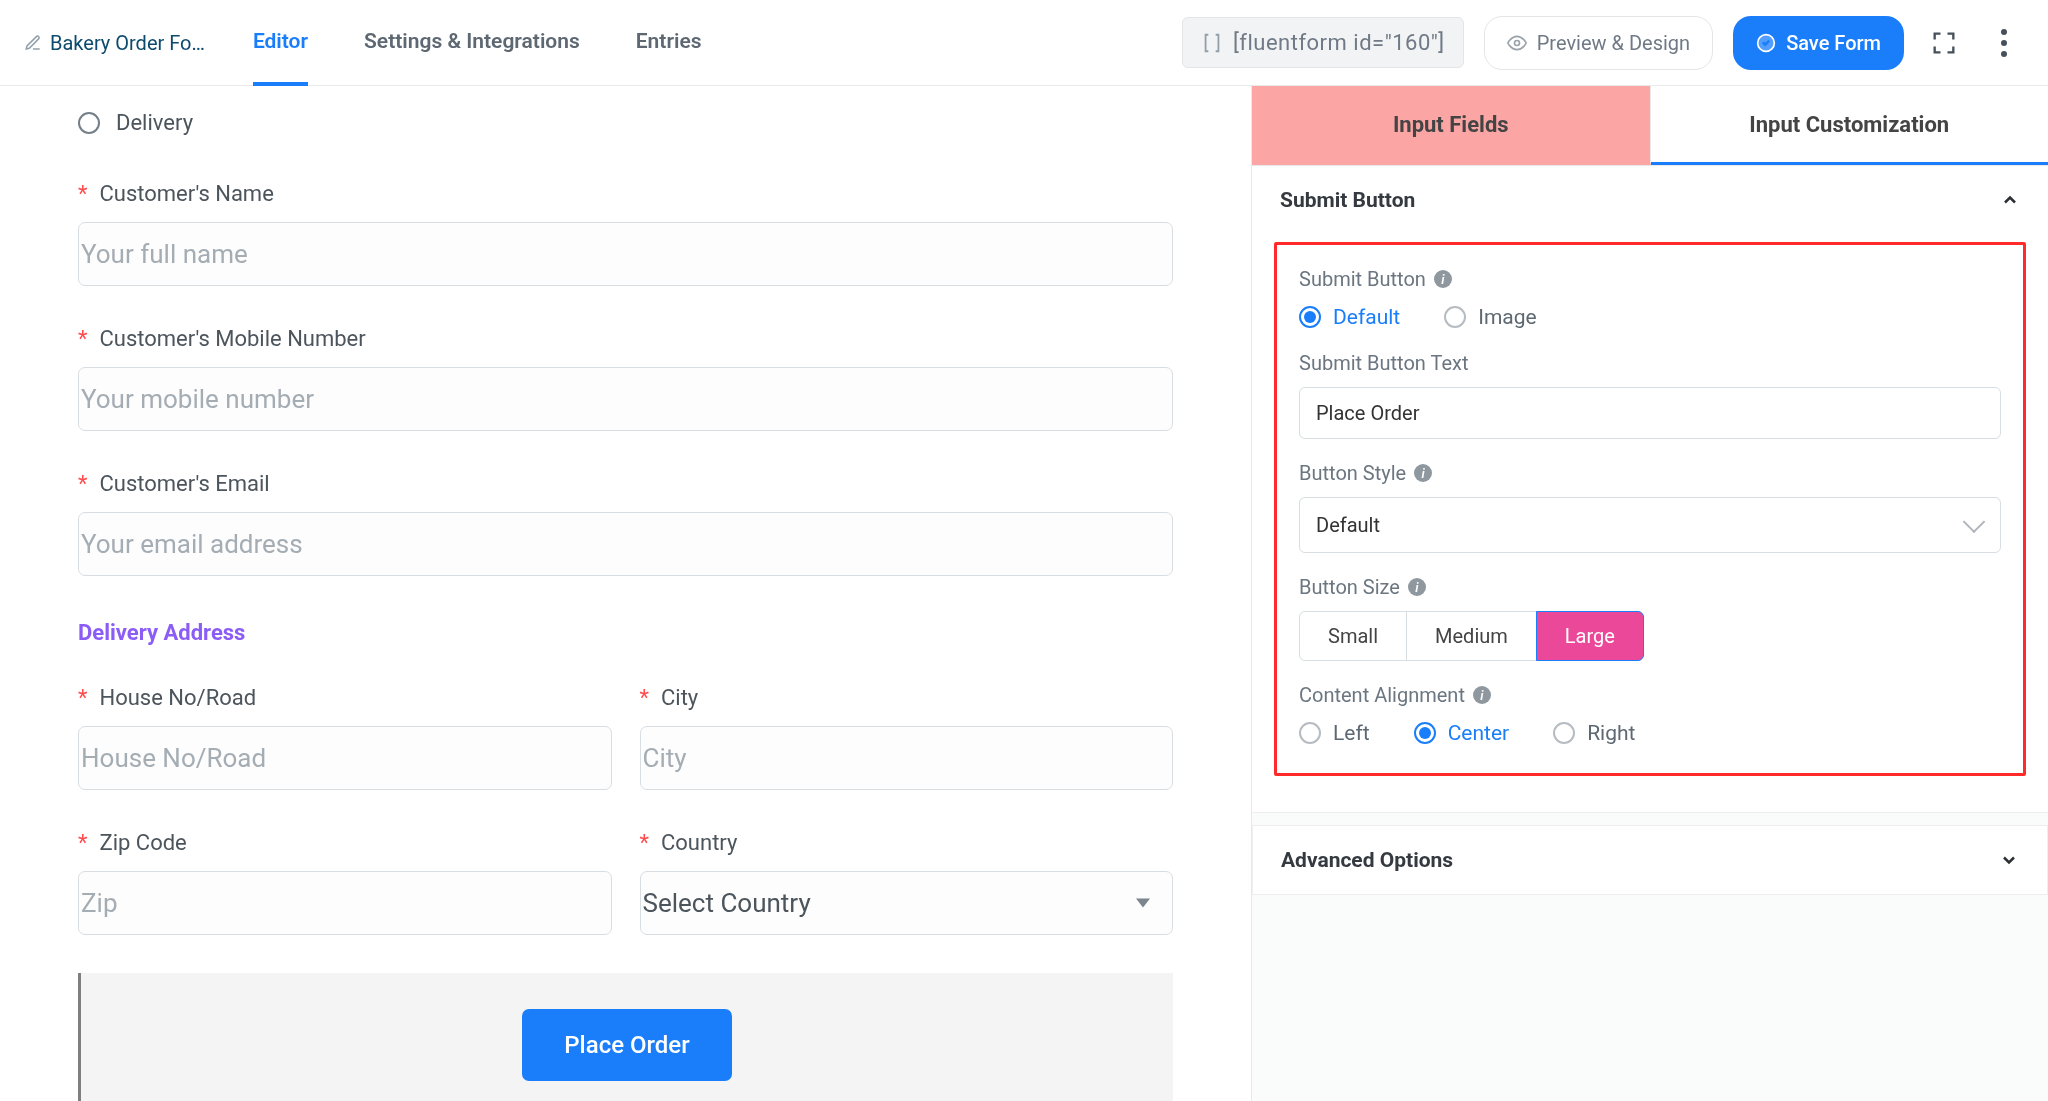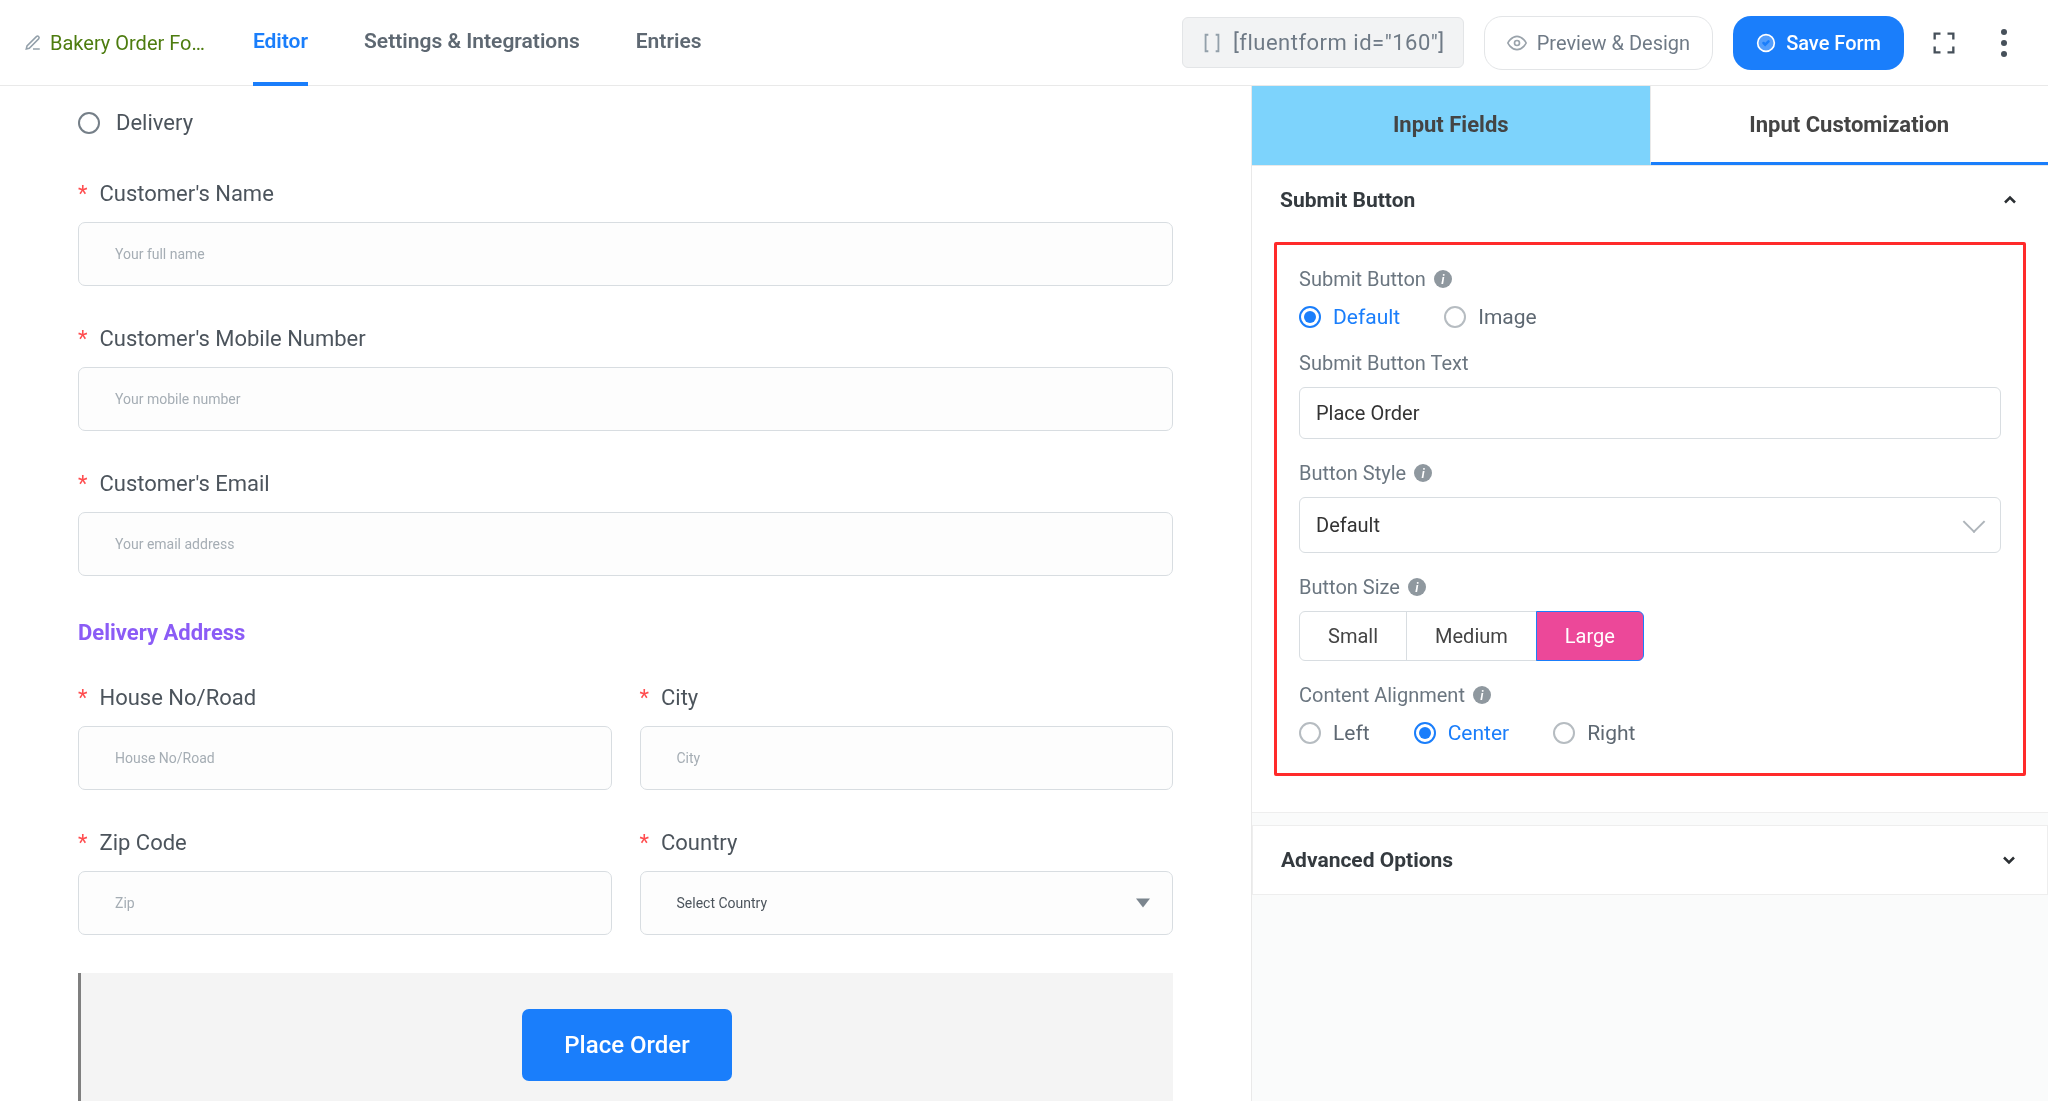--- a/index.html
+++ b/index.html
@@ -4,21 +4,21 @@
 <style>
   * { box-sizing: border-box; margin: 0; padding: 0; font-family: -apple-system, BlinkMacSystemFont, "Segoe UI", Roboto, "Helvetica Neue", Arial, sans-serif; }
   body { background: #fff; width:2048px; height:1101px; overflow:hidden; transform-origin:0 0; }
   
 
   .wrap { width:2048px; height:1101px; }
 
   
   .topbar { height:86px; border-bottom:1px solid #e9e9e9; display:flex; align-items:center; padding:0 24px; }
   .tb-left { display:flex; align-items:center; gap:48px; flex:1; }
-  .form-title { display:flex; align-items:center; gap:8px; color:#4d7c0f; font-size:20px; max-width:230px; overflow:hidden; white-space:nowrap; text-overflow:ellipsis;}
+  .form-title { display:flex; align-items:center; gap:8px; color:#0c4a6e; font-size:20px; max-width:230px; overflow:hidden; white-space:nowrap; text-overflow:ellipsis;}
   .form-title svg { flex:0 0 auto; }
   .tabs { display:flex; align-items:stretch; height:86px; gap:56px; }
   .tab { display:flex; align-items:center; color:#5e6872; font-size:21px; font-weight:600; cursor:pointer; border-bottom:4px solid transparent; }
   .tab.active { color:#1a7efb; border-bottom-color:#1a7efb; }
   .tb-right { display:flex; align-items:center; gap:20px; }
   .shortcode-box { background:#f2f3f4; border:1px solid #e3e5e7; border-radius:6px; padding:12px 18px; display:flex; align-items:center; gap:10px; color:#6f7a86; font-size:22px; letter-spacing:0.5px;}
   .btn { border-radius:18px; padding:14px 22px; font-size:20px; cursor:pointer; display:flex; align-items:center; gap:10px; border:1px solid transparent; }
   .btn.preview { background:#fff; border-color:#e3e5e7; color:#6f7a86; }
   .btn.save { background:#1a7efb; color:#fff; font-weight:500;}
   .icon-btn { width:40px; height:40px; display:flex; align-items:center; justify-content:center; color:#46505a; cursor:pointer;}
@@ -29,32 +29,32 @@
   .main { display:flex; height:calc(1101px - 86px);justify-content:space-between; }
   .canvas { width:1252px; border-right:1px solid #e9e9e9; overflow:auto; padding:18px 78px 48px 78px;}
   .sidepanel { flex:1; background:#fafbfb; display:flex; flex-direction:column;}
 
   
   .radio-row { display:flex; align-items:center; gap:16px; padding:6px 0; font-size:22px; color:#4c545c;}
   .radio-circle { width:22px; height:22px; border:2px solid #757f88; border-radius:50%;}
   .fld { margin-top:40px; }
   .fld-label { font-size:22px; color:#4c545c; display:flex; align-items:center; gap:12px;}
   .req { color:#ff4d4f; font-size:22px; }
-  .fld-input, .fld-select { margin-top:16px; width:100%; height:64px; border:1px solid #d8dde1; border-radius:7px; background:#fdfdfd; padding:0 36px; font-size:14px; color:#333;}
+  .fld-input, .fld-select { margin-top:16px; width:100%; height:64px; border:1px solid #d8dde1; border-radius:7px; background:#fdfdfd; padding:0 2px; font-size:26px; color:#333;}
   .fld-input::placeholder { color:#a5adb4;}
   .fld-select { color:#4c545c; display:flex; align-items:center; position:relative;}
   .fld-select:after{content:""; position:absolute; right:22px; top:50%; width:0;height:0;border-left:7px solid transparent;border-right:7px solid transparent;border-top:9px solid #7b858e; transform:translateY(-50%);}
   .section-title { margin-top:44px; font-size:22px; font-weight:700; color:#8b5cf6;}
   .two-col { display:flex; gap:28px; }
   .two-col .col { flex:1; }
   .submit-wrap { margin-top:38px; background:#f4f4f4; border-left:3px solid #7f7f7f; padding:36px 0; display:flex; justify-content:center;}
   .submit-btn { background:#1a7efb; color:#fff; font-size:24px; font-weight:500; border:none; border-radius:7px; padding:22px 42px; cursor:pointer;}
 
   
-  .panel-tabs { height:80px; display:flex; border-bottom:1px solid #e9e9e9; background:#7dd3fc;}
+  .panel-tabs { height:80px; display:flex; border-bottom:1px solid #e9e9e9; background:#fca5a5;}
   .ptab { flex:1; display:flex; align-items:center; justify-content:center; font-size:22px; font-weight:700; color:#444; cursor:pointer; border-bottom:3px solid transparent; border-right:1px solid #e9e9e9;}
   .ptab:last-child{border-right:none;}
   .ptab.active { background:#fff; border-bottom-color:#1a7efb;}
   .panel-section { background:#fff; border-bottom:1px solid #eee;}
   .panel-head { padding:22px 28px; display:flex; align-items:center; justify-content:space-between; font-size:21px; font-weight:700; color:#343a3f; cursor:pointer;}
   .panel-body { padding:8px 26px 36px 26px;}
   .highlight-box { border:3px solid #ff2a2a; border-radius:2px; padding:18px 22px 28px 22px; margin:0 -4px;}
 
   .prop-label { font-size:20px; color:#6b7680; display:flex; align-items:center; gap:8px; margin-top:22px;}
   .info-dot { width:18px;height:18px;border-radius:50%;background:#8f989f;color:#fff;display:inline-flex;align-items:center;justify-content:center;font-size:13px;font-style:italic;font-weight:600;}

